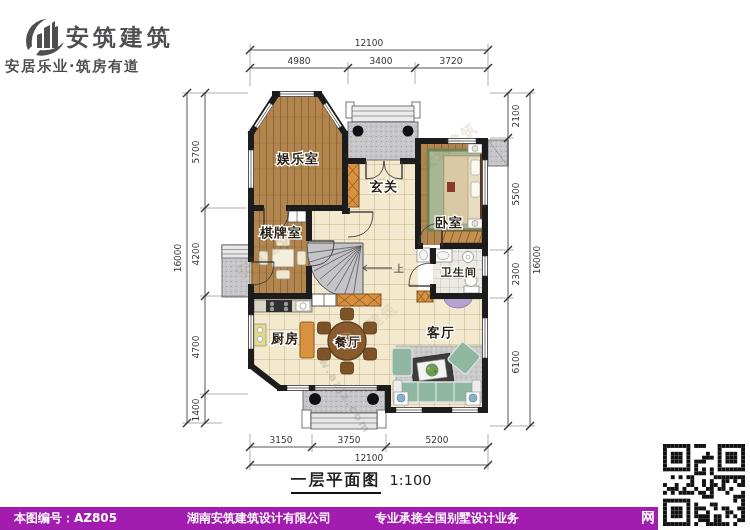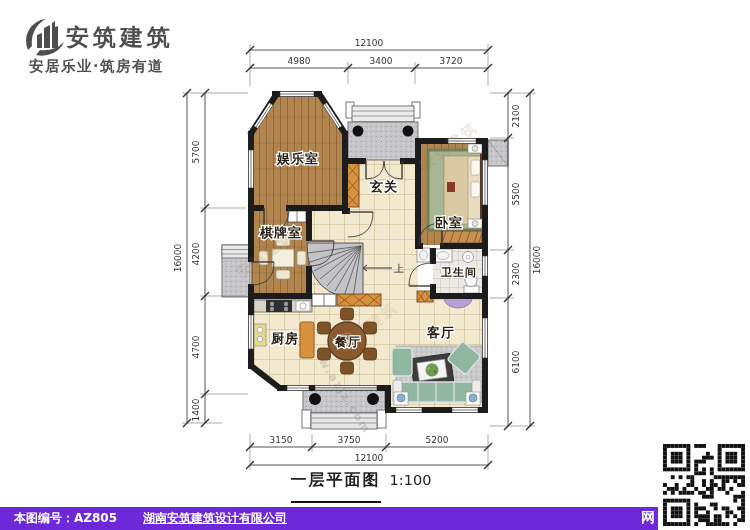--- a/index.html
+++ b/index.html
@@ -1,30 +1,30 @@
 <!DOCTYPE html>
 <html><head>
 <meta charset="utf-8">
 <style>
   html,body{margin:0;padding:0;background:#ffffff;}
   body{width:750px;height:530px;position:relative;overflow:hidden;
        font-family:"DejaVu Sans","Liberation Sans",sans-serif;color:#3c3c3e;}
   .abs{position:absolute;}
   
   #brand-name{left:66px;top:22px;font-size:23px;font-weight:bold;color:#4e4e51;letter-spacing:4px;}
-  #brand-tagline{left:29px;top:57px;font-size:14.5px;font-weight:bold;color:#4e4e51;letter-spacing:1.5px;}
+  #brand-tagline{left:5px;top:57px;font-size:14.5px;font-weight:bold;color:#4e4e51;letter-spacing:1.5px;}
   
   #caption{left:256px;top:470px;width:210px;text-align:center;color:#222;}
-  #caption .t{font-size:16px;font-weight:bold;letter-spacing:2px;border-bottom:2.5px solid #111;padding-bottom:12px;}
+  #caption .t{font-size:16px;font-weight:bold;letter-spacing:2px;border-bottom:2.5px solid #111;padding-bottom:3px;}
   #caption .s{font-size:14.5px;margin-left:9px;font-weight:400;}
   
-  #footer{left:0;top:507px;width:750px;height:23px;background:#6d28d9;display:flex;align-items:center;color:#fff;font-size:12px;font-weight:600;white-space:nowrap;}
+  #footer{left:0;top:507px;width:750px;height:23px;background:#a21caf;display:flex;align-items:center;color:#fff;font-size:12px;font-weight:600;white-space:nowrap;gap:28px;}
   #footer span{display:inline-block;}
   #f-code{margin-left:14px;}
-  #f-company{margin-left:26px;text-decoration:underline;}
+  #f-company{margin-left:42px;}
   #f-service{margin-left:16px;}
   #f-phone{margin-left:16px;}
   #f-net{position:absolute;left:641px;top:509px;color:#fff;font-size:14px;font-weight:bold;}
   
   #qr-box{left:658px;top:440px;width:92px;height:90px;background:#fff;display:flex;align-items:center;justify-content:center;}
   svg text{font-family:"DejaVu Sans","Liberation Sans",sans-serif;}
   .dimtxt{font-size:9px;fill:#333;}
   .roomlbl{font-size:13px;font-weight:bold;fill:#241b10;paint-order:stroke;stroke:#ffffff;stroke-width:2.5px;letter-spacing:1px;}
   .wm{font-size:15px;font-weight:bold;fill:rgba(150,120,70,0.17);letter-spacing:2px;}
 </style>
@@ -414,20 +414,21 @@
   </g>
 </svg>
 
 <div class="abs" id="caption">
   <span class="t">一层平面图</span><span class="s">1:100</span>
 </div>
 
 <div class="abs" id="footer">
   <span id="f-code">本图编号：AZ805</span>
   <span id="f-company">湖南安筑建筑设计有限公司</span>
+  <span id="f-service">专业承接全国别墅设计业务</span>
 </div>
 <div class="abs" id="f-net">网</div>
 
 <div class="abs" id="qr-box">
   <svg id="qr-svg" width="82" height="82" viewBox="0 0 84 84">
       <rect x="32" y="0" width="4" height="4" fill="#111"></rect>
       <rect x="36" y="0" width="4" height="4" fill="#111"></rect>
       <rect x="40" y="0" width="4" height="4" fill="#111"></rect>
       <rect x="44" y="8" width="4" height="4" fill="#111"></rect>
       <rect x="40" y="12" width="4" height="4" fill="#111"></rect>

